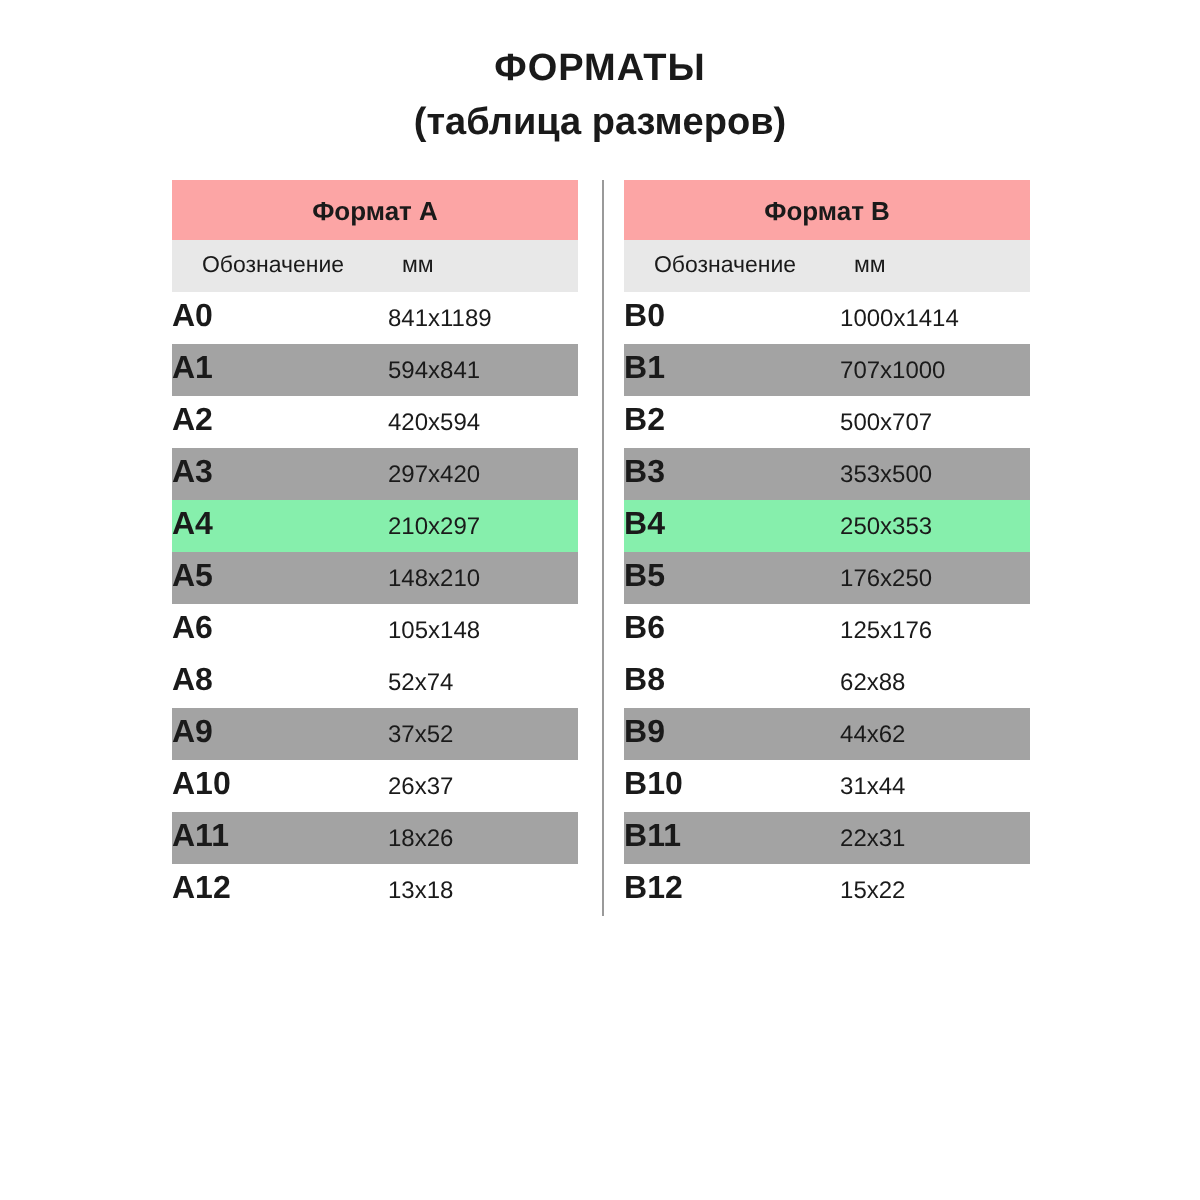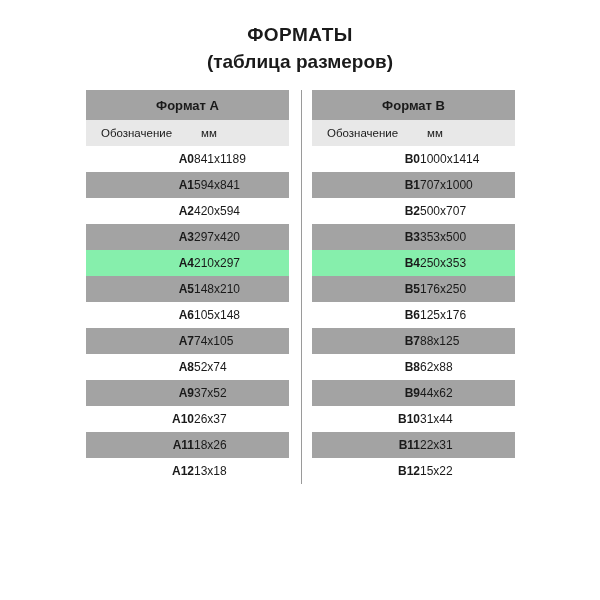--- a/index.html
+++ b/index.html
@@ -47,41 +47,41 @@
   table.formats td, table.formats th {
     padding: 0;
     margin: 0;
   }
   .grp-head {
     font-size: 13px;
     font-weight: bold;
     text-align: center;
     height: 30px;
     vertical-align: middle;
-    background: #a3a3a3;
+    background: #fca5a5;
   }
   .sub-head {
     font-size: 11.5px;
     height: 26px;
     vertical-align: middle;
     background: #e8e8e8;
     color: #1a1a1a;
   }
   .sub-head.code {
     text-align: center;
     padding-right: 7px;
   }
   .sub-head.size {
     text-align: left;
     padding-left: 7px;
   }
   .cell-code {
-    font-size: 12px;
-    font-weight: bold;
-    text-align: right;
+    font-size: 16px;
+    font-weight: bold;
+    text-align: left;
     padding-right: 7px;
     height: 26px;
     vertical-align: middle;
   }
   .cell-size {
     font-size: 12px;
     text-align: left;
     padding-left: 7px;
     height: 26px;
     vertical-align: middle;
@@ -227,31 +227,20 @@
             <td class="cell-code">A6</td>
             <td class="cell-size">105x148</td>
             <td class="spacer"></td>
             <td class="divider">
               <span class="vline"></span>
             </td>
             <td class="spacer"></td>
             <td class="cell-code">B6</td>
             <td class="cell-size">125x176</td>
           </tr>
-          <tr class="row-alt">
-            <td class="cell-code">A7</td>
-            <td class="cell-size">74x105</td>
-            <td class="spacer"></td>
-            <td class="divider">
-              <span class="vline"></span>
-            </td>
-            <td class="spacer"></td>
-            <td class="cell-code">B7</td>
-            <td class="cell-size">88x125</td>
-          </tr>
           <tr>
             <td class="cell-code">A8</td>
             <td class="cell-size">52x74</td>
             <td class="spacer"></td>
             <td class="divider">
               <span class="vline"></span>
             </td>
             <td class="spacer"></td>
             <td class="cell-code">B8</td>
             <td class="cell-size">62x88</td>

